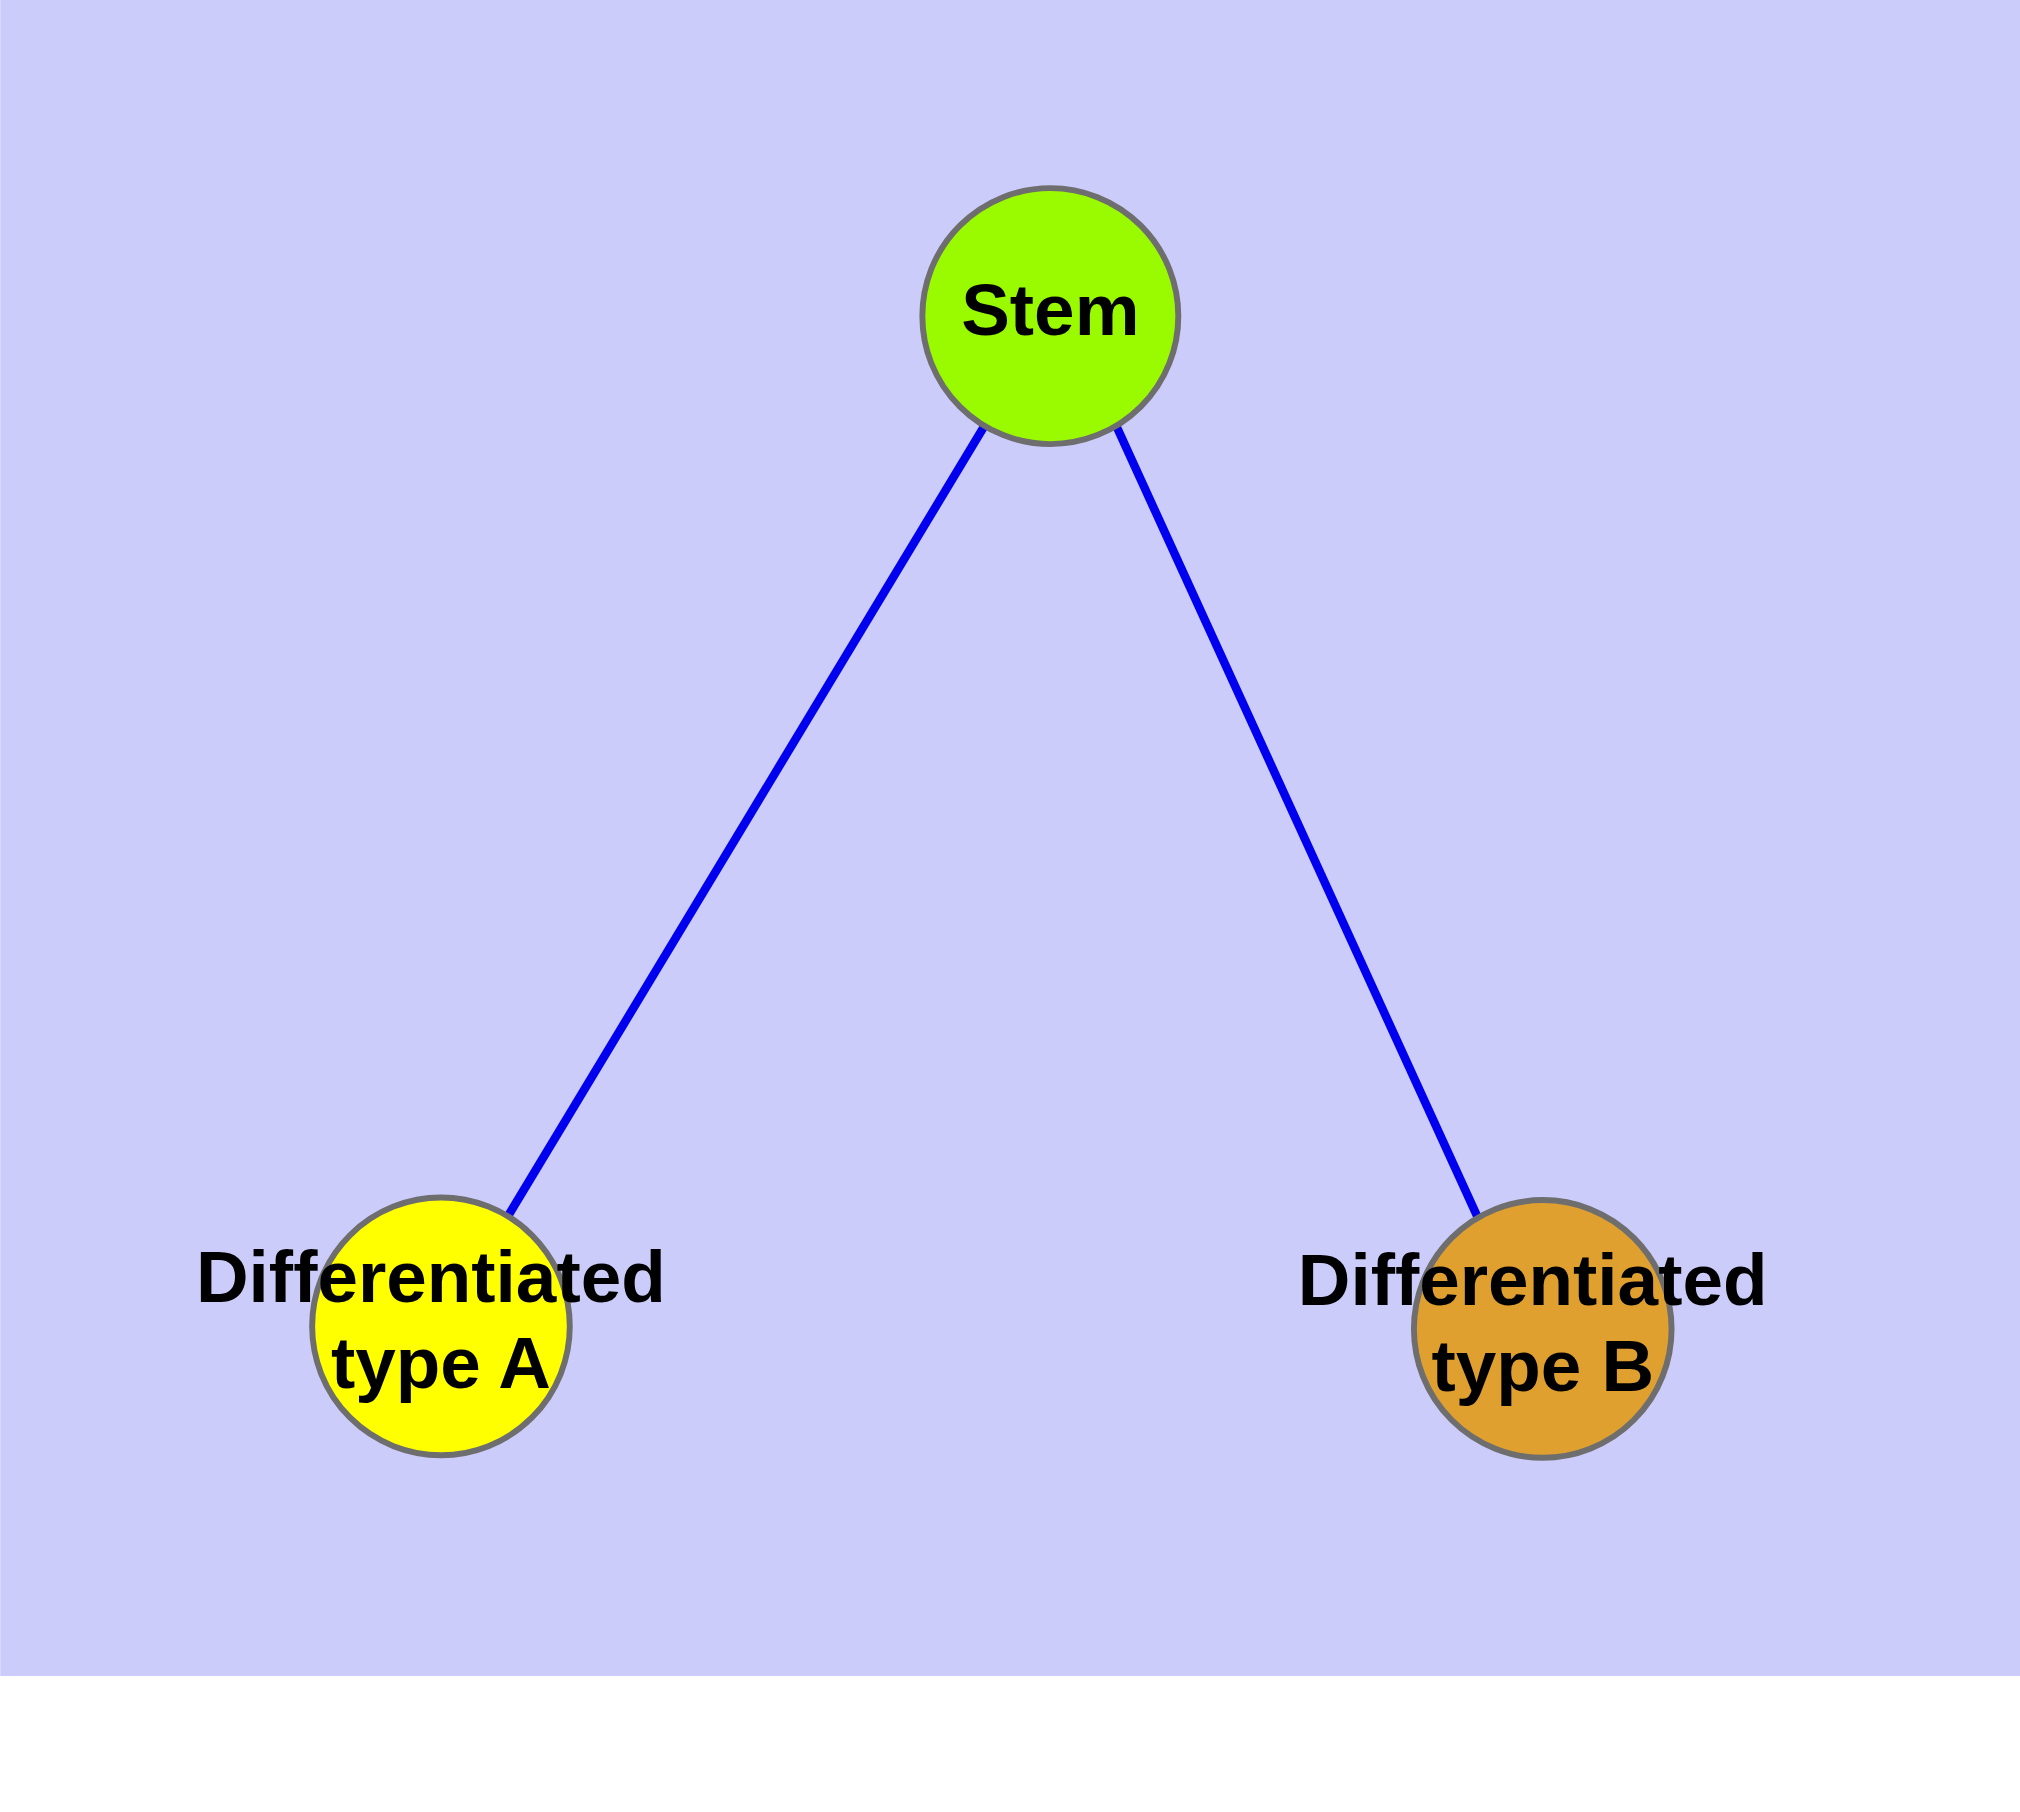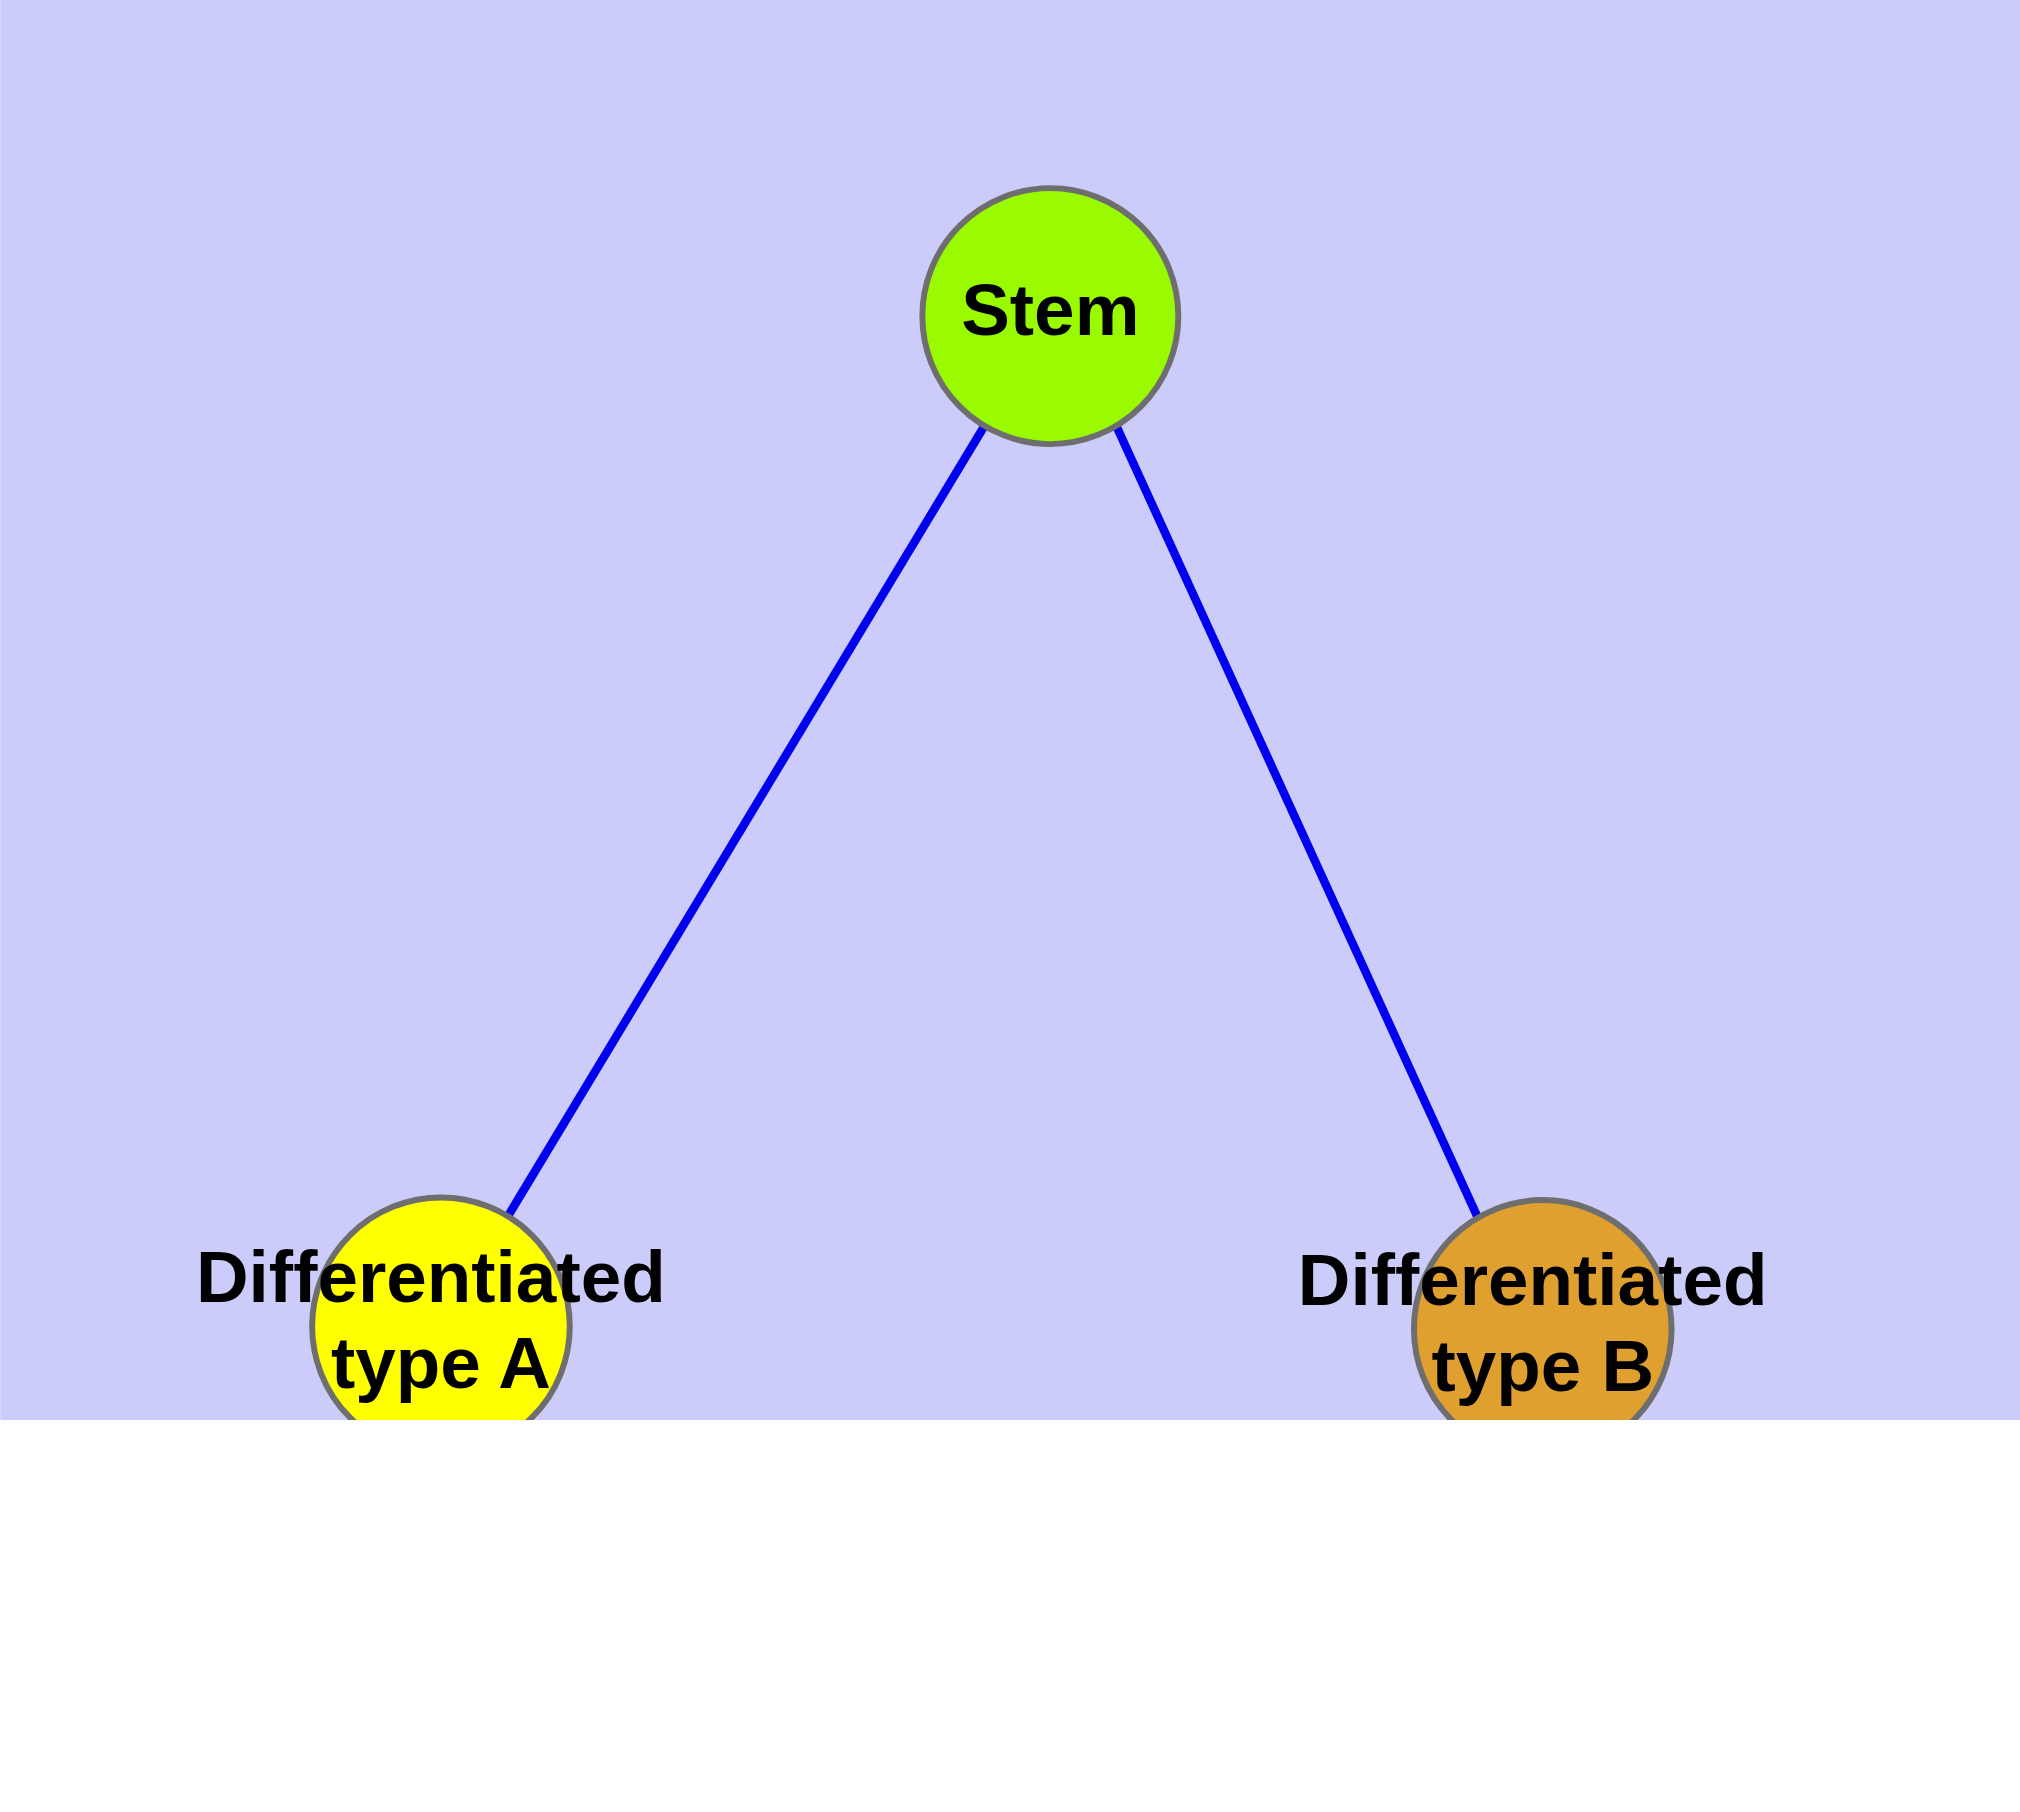--- a/index.html
+++ b/index.html
@@ -28,21 +28,21 @@
     font-weight: bold;
     fill: #000000;
     text-anchor: middle;
     dominant-baseline: middle;
     paint-order: normal;
   }
 </style>
 </head>
 <body>
 
-<div id="canvas" style="width: 2021px; height: 1420px;">
+<div id="canvas" style="width: 2021px; height: 1676px;">
   <svg id="graph-svg" viewBox="0 0 2384 2138" xmlns="http://www.w3.org/2000/svg" style="width: 2021px; height: 1812px;">
 
     <rect id="bg-rect" x="0" y="0" width="2384" height="2138" fill="#ccccfa"></rect>
 
     <g id="edges-group">
       <line id="edge-0" x1="1161" y1="503" x2="599" y2="1435" stroke="#0000ee" stroke-width="10" stroke-linecap="butt"></line>
       <line id="edge-1" x1="1317" y1="503" x2="1744" y2="1438" stroke="#0000ee" stroke-width="10" stroke-linecap="butt"></line>
     </g>
 
     <g id="nodes-group">

